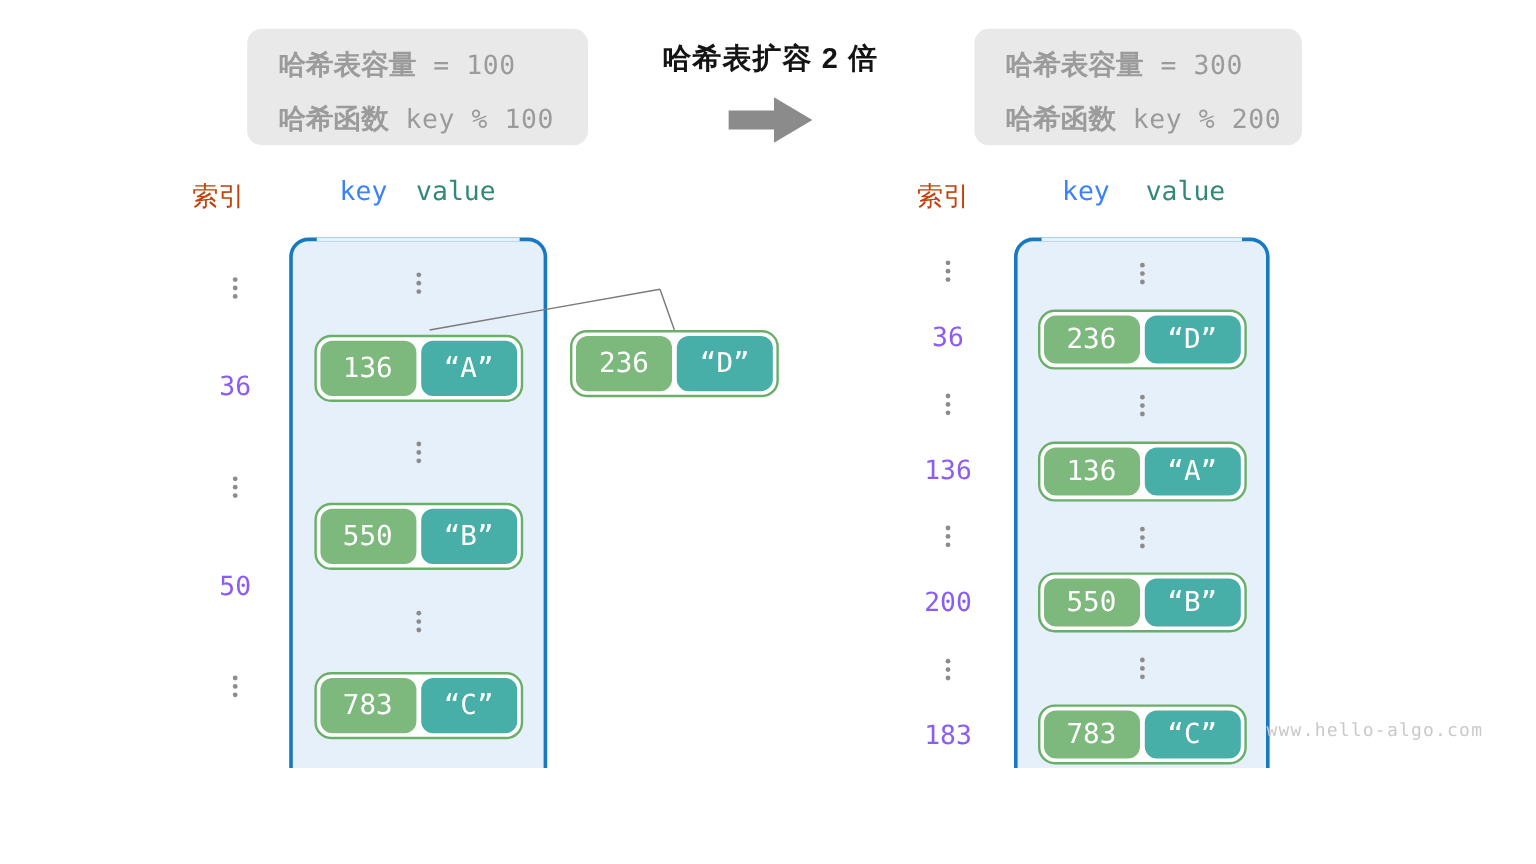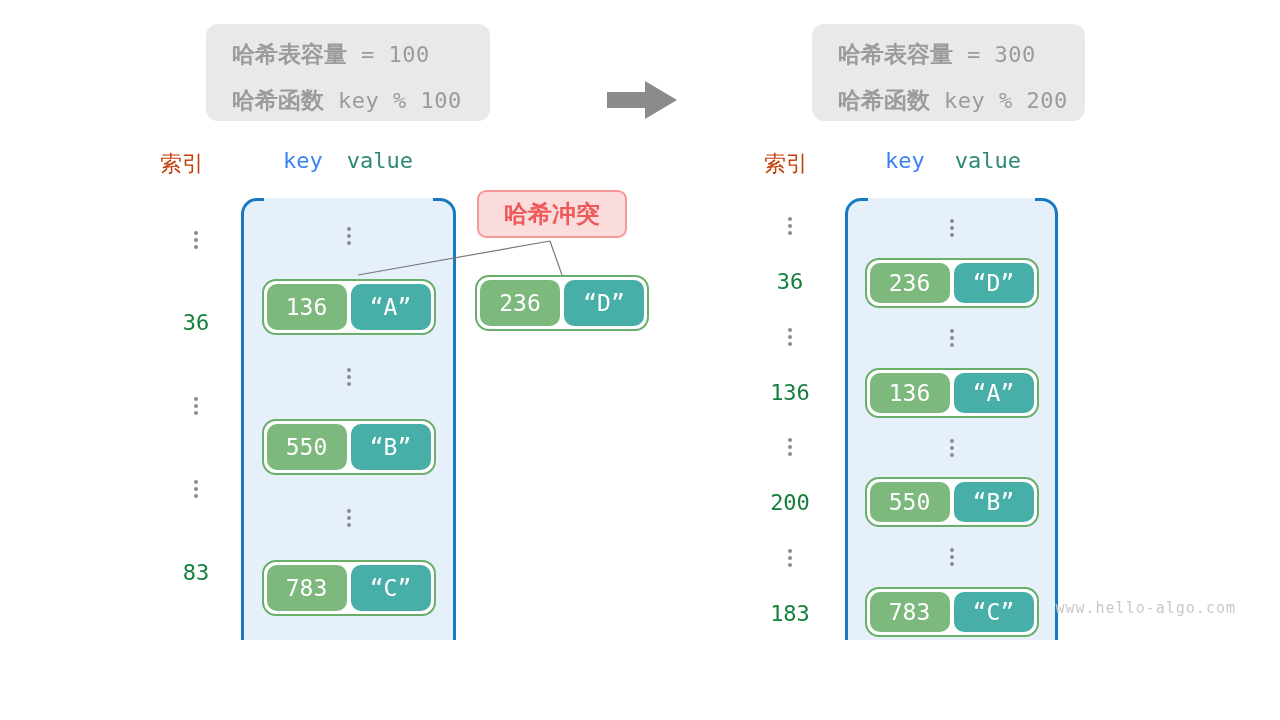--- a/index.html
+++ b/index.html
@@ -28,21 +28,21 @@
   #hdr-kv-left{left:283px;top:148px;gap:24px;}
   #hdr-kv-right{left:885px;top:148px;gap:30px;}
   .hdr-key{color:#3b82f6;}
   .hdr-value{color:#2f8878;}
 
   
   .idxcol{position:absolute;display:flex;flex-direction:column;width:60px;height:499px;top:198px;}
   #idxcol-left{left:166px;}
   #idxcol-right{left:760px;}
   .rowcell{flex:1;display:flex;align-items:center;justify-content:center;}
-  .idxnum{font:400 22px "DejaVu Sans Mono",monospace;color:#15803d;}
+  .idxnum{font:400 22px "DejaVu Sans Mono",monospace;color:#8b5cf6;}
 
   
   .table-box{position:absolute;top:198px;height:499px;background:#e5f0fa;border:3px solid #1779c0;
              border-radius:16px;display:flex;flex-direction:column;box-sizing:border-box;}
   #tablebox-left{left:241px;width:215px;}
   #tablebox-right{left:845px;width:213px;}
   .table-box::before,.table-box::after{content:'';position:absolute;left:20px;right:20px;height:3px;
              background:#e5f0fa;}
   .table-box::before{top:-3px;}
   .table-box::after{bottom:-3px;}
@@ -81,20 +81,21 @@
     <div class="boxline">
       <span class="cn">哈希表容量</span>
       <span class="code">= 100</span>
     </div>
     <div class="boxline">
       <span class="cn">哈希函数</span>
       <span class="code">key % 100</span>
     </div>
   </div>
 
+  <div id="title">哈希表扩容 2 倍</div>
   <svg id="arrow" width="70" height="38" viewBox="0 0 70 38">
     <polygon points="0,11 38,11 38,0 70,19 38,38 38,27 0,27" fill="#8b8b8b"></polygon>
   </svg>
 
   <div class="graybox" id="after-box">
     <div class="boxline">
       <span class="cn">哈希表容量</span>
       <span class="code">= 300</span>
     </div>
     <div class="boxline">
@@ -126,28 +127,28 @@
         <span class="idxnum">36</span>
       </div>
       <div class="rowcell">
         <div class="vdots">
           <span class="dot"></span>
           <span class="dot"></span>
           <span class="dot"></span>
         </div>
       </div>
       <div class="rowcell">
-        <div class="vdots">
-          <span class="dot"></span>
-          <span class="dot"></span>
-          <span class="dot"></span>
-        </div>
-      </div>
-      <div class="rowcell">
-        <span class="idxnum">83</span>
+        <span class="idxnum">50</span>
+      </div>
+      <div class="rowcell">
+        <div class="vdots">
+          <span class="dot"></span>
+          <span class="dot"></span>
+          <span class="dot"></span>
+        </div>
       </div>
       <div class="rowcell">
         <div class="vdots">
           <span class="dot"></span>
           <span class="dot"></span>
           <span class="dot"></span>
         </div>
       </div>
     </div>
   <div class="idxcol" id="idxcol-right">
@@ -312,16 +313,15 @@
 
   <svg id="overlay">
     <path d="M550 241 L358 275 M550 241 L562 275" stroke="#7a7a7a" stroke-width="1.2" fill="none"></path>
   </svg>
 
   <div class="pair" id="floating-pair">
     <div class="cell key">236</div>
     <div class="cell value">“D”</div>
   </div>
 
-  <div id="collision">哈希冲突</div>
 
   <div id="watermark">www.hello-algo.com</div>
 </div>
 
 </body></html>

